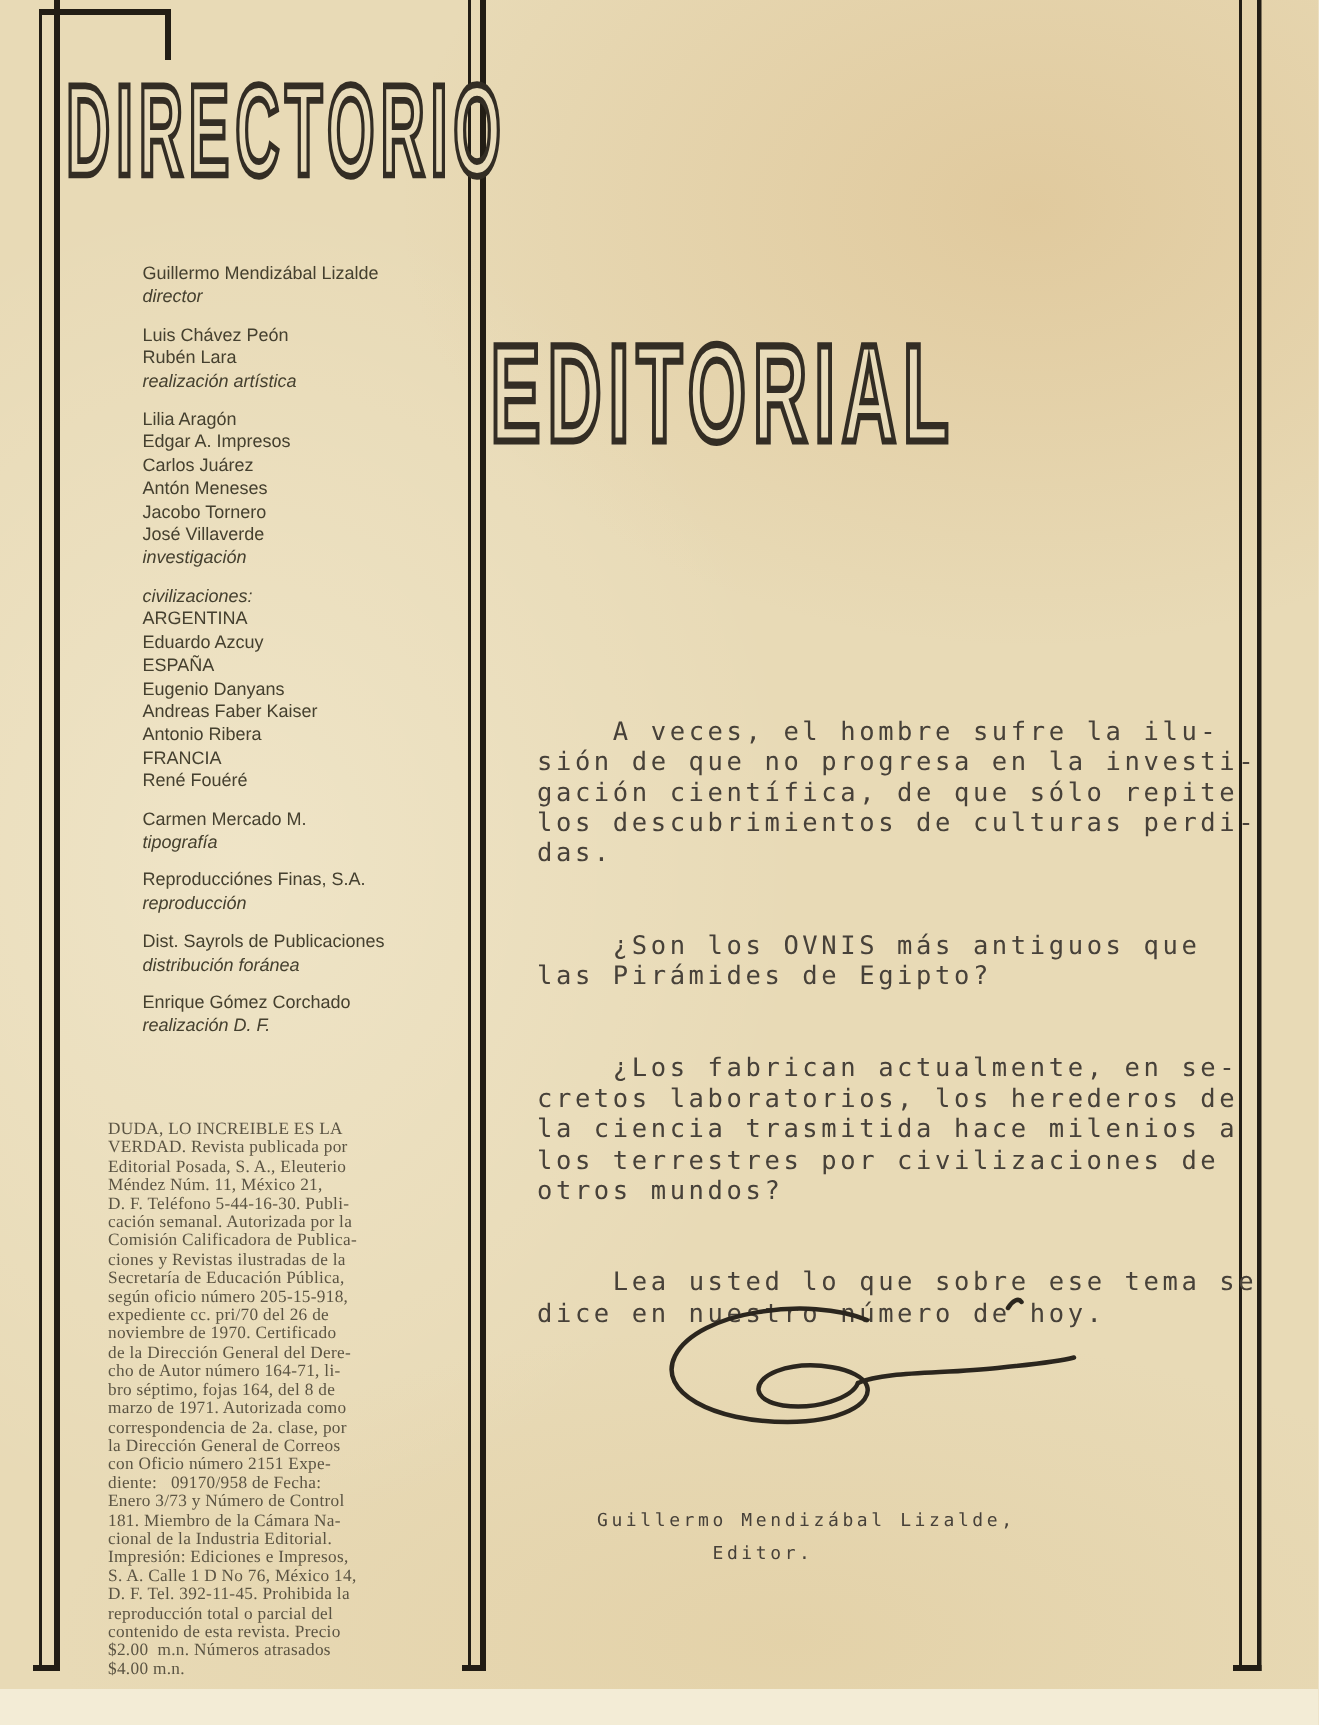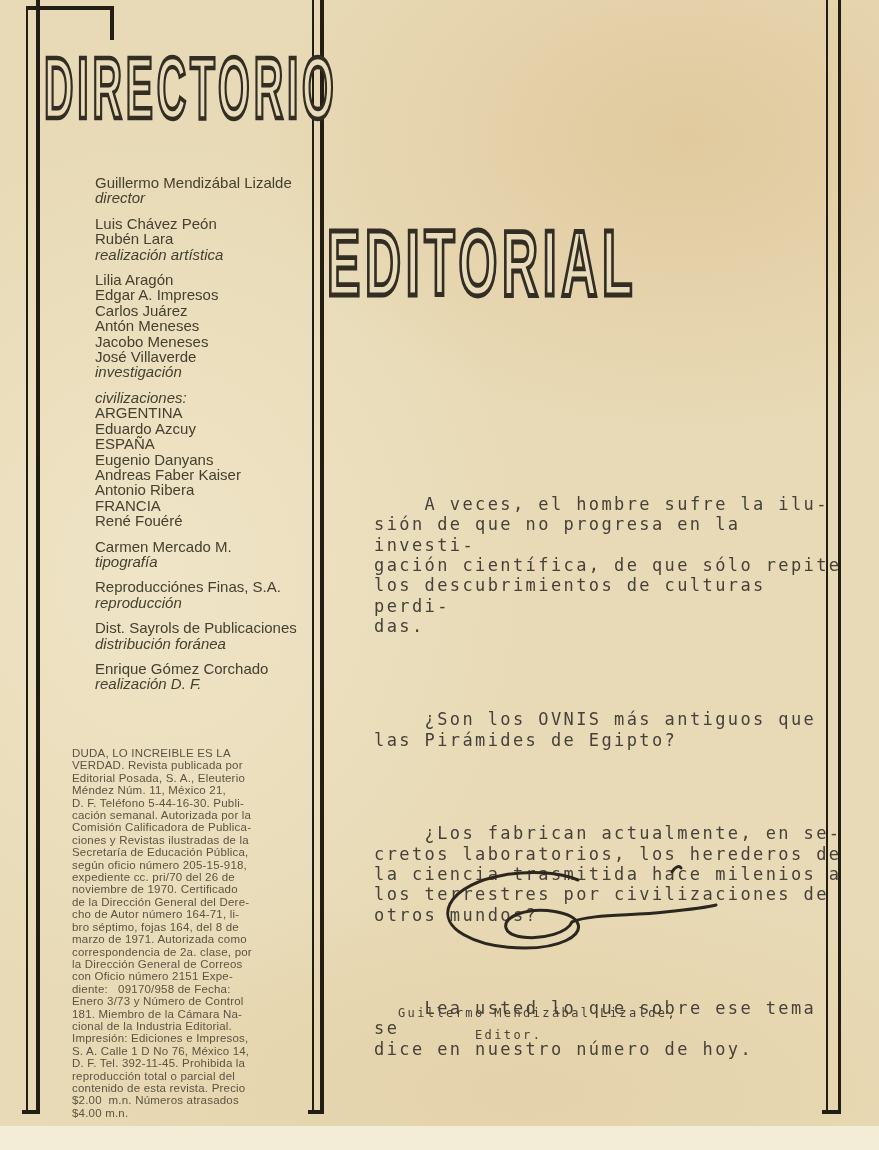--- a/index.html
+++ b/index.html
@@ -20,35 +20,35 @@
   .big-title .tt{
     display:inline-block; transform-origin:0 0;
     font-family:"Liberation Sans", sans-serif; font-weight:700; font-size:96px; line-height:1;
     letter-spacing:9px; color:#e9dcba; -webkit-text-stroke:5px #332d24;
   }
   #title-directorio{left:44px; top:28px;}
   #title-directorio .tt{transform:scale(0.425,0.90);}
   #title-editorial{left:327px; top:200px;}
   #title-editorial .tt{transform:scale(0.52,0.96);}
   
-  .staff{position:absolute; left:95px; top:175px; width:230px; font-size:15px; line-height:15.4px; color:#45402f;}
+  .staff{position:absolute; left:95px; top:175px; width:230px; font-size:12px; line-height:15.4px; color:#45402f;}
   .s{white-space:nowrap;}
   .s.role{font-style:italic;}
   .s.gap{margin-top:10px;}
   
   .issue{position:absolute; left:93px; top:688px; font-size:17px; line-height:18px; color:#49422f; white-space:pre; letter-spacing:0.4px;}
   .issue .l3{letter-spacing:1.6px;}
   
   .legal{position:absolute; left:72px; top:747px; width:210px; font-size:11.5px; line-height:12.4px;
-         color:#5b5443; white-space:pre-wrap; letter-spacing:0.2px;}
+         color:#5b5443; white-space:pre-wrap; letter-spacing:0.2px;font-family:Liberation Serif, serif;}
   
   .type{font-family:"DejaVu Sans Mono","Liberation Mono",monospace; color:#474139;}
   .edit-body{position:absolute; left:358px; top:437px; width:505px; font-size:17px; line-height:20.4px;
              letter-spacing:2.4px; white-space:pre-wrap;}
-  .edit-body p{margin:16px; padding:0;}
+  .edit-body p{margin:0; padding:0;}
   .signoff{position:absolute; left:398px; top:1002px; font-size:12px; line-height:22px; letter-spacing:2.4px; white-space:pre-wrap;}
   .signature{position:absolute; left:420px; top:856px;}
 </style>
 </head>
 <body>
 
 <div class="page">
 
   <div class="rule" style="left:26px;top:6px;width:2px;height:1108px;"></div>
   <div class="rule" style="left:36px;top:0;width:4px;height:1114px;"></div>
@@ -70,21 +70,21 @@
   <div class="staff">
     <div class="s name">Guillermo Mendizábal Lizalde</div>
     <div class="s role">director</div>
     <div class="s name gap">Luis Chávez Peón</div>
     <div class="s name">Rubén Lara</div>
     <div class="s role">realización artística</div>
     <div class="s name gap">Lilia Aragón</div>
     <div class="s name">Edgar A. Impresos</div>
     <div class="s name">Carlos Juárez</div>
     <div class="s name">Antón Meneses</div>
-    <div class="s name">Jacobo Meneses</div>
+    <div class="s name">Jacobo Tornero</div>
     <div class="s name">José Villaverde</div>
     <div class="s role">investigación</div>
     <div class="s role gap">civilizaciones:</div>
     <div class="s name">ARGENTINA</div>
     <div class="s name">Eduardo Azcuy</div>
     <div class="s name">ESPAÑA</div>
     <div class="s name">Eugenio Danyans</div>
     <div class="s name">Andreas Faber Kaiser</div>
     <div class="s name">Antonio Ribera</div>
     <div class="s name">FRANCIA</div>

